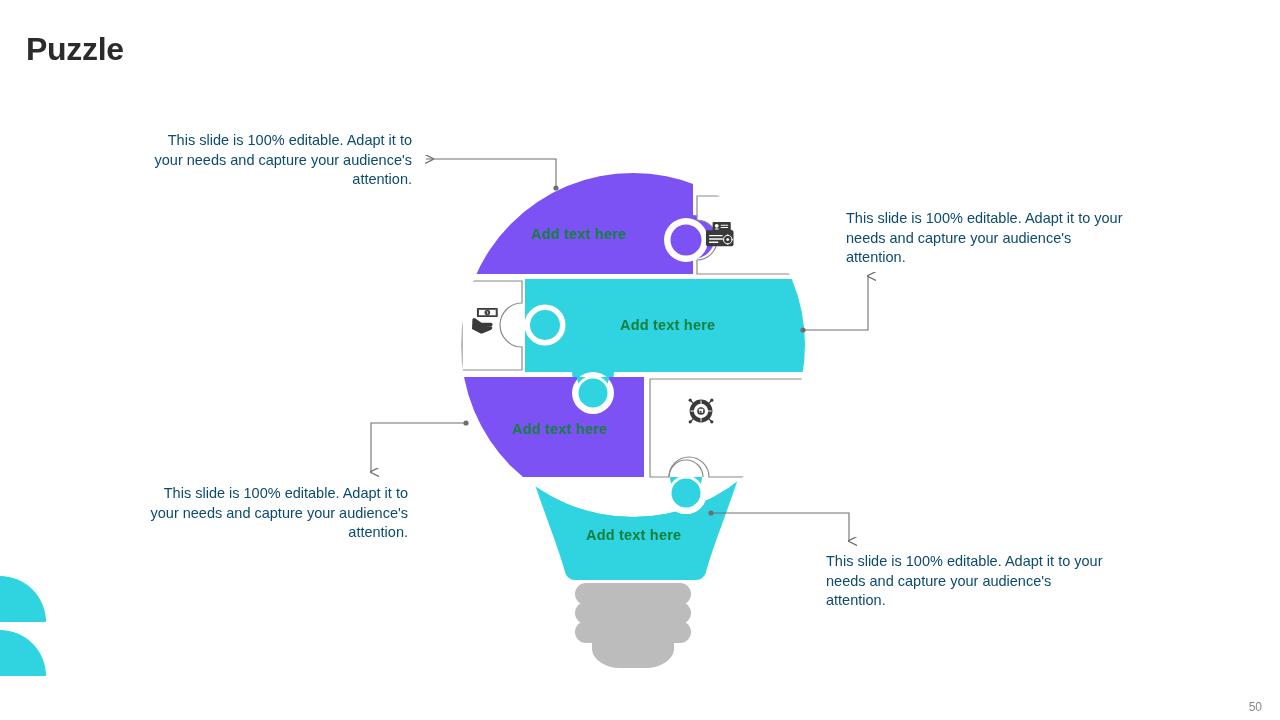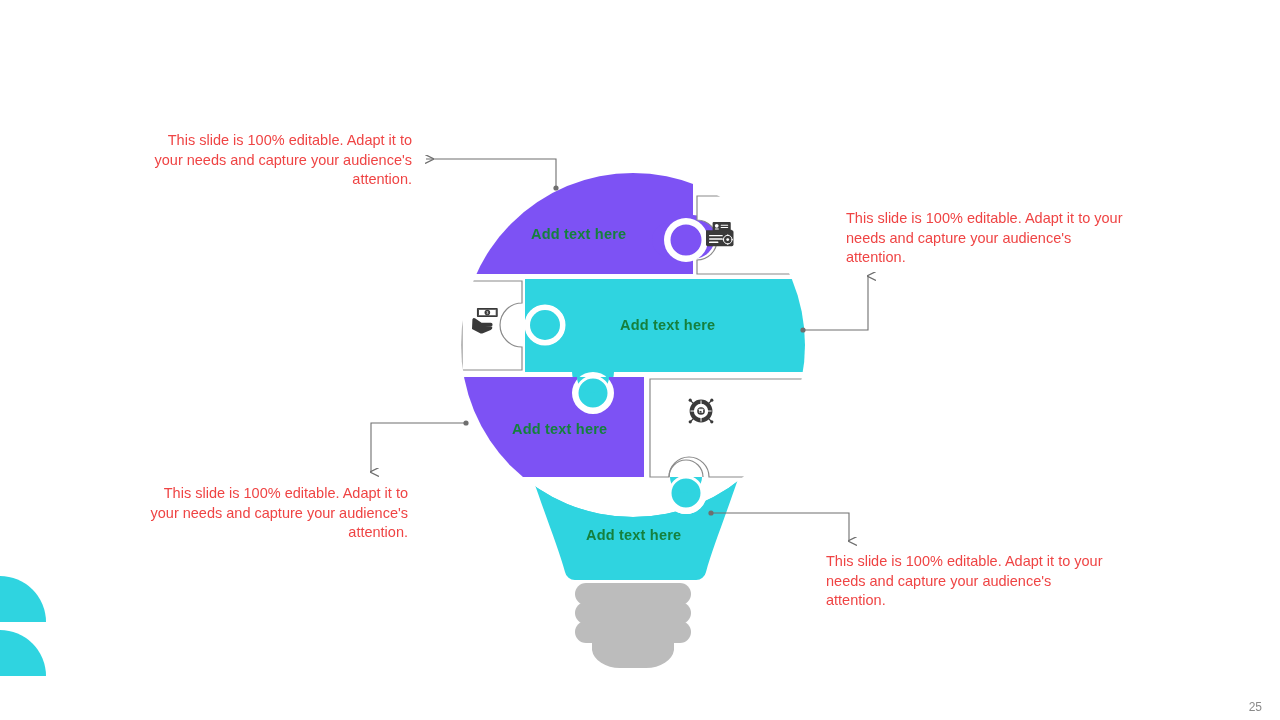--- a/index.html
+++ b/index.html
@@ -36,21 +36,21 @@
     right: 18px;
     bottom: 6px;
     font-size: 12px;
     color: #8a8a8a;
   }
   
   .callout {
     position: absolute;
     font-size: 14.5px;
     line-height: 19.5px;
-    color: #ef4444;
+    color: #0c4a6e;
   }
   .callout.right-align { text-align: right; }
   .callout.left-align  { text-align: left; }
 
   #callout-tl { left: 150px;  top: 131px;  width: 262px; }
   #callout-tr { left: 846px;  top: 209px;  width: 286px; }
   #callout-bl { left: 146px;  top: 484px;  width: 262px; }
   #callout-br { left: 826px;  top: 552px;  width: 286px; }
 
   
@@ -89,20 +89,21 @@
     background: #2fd4e0;
   }
   #deco-1 { top: 576px; border-top-right-radius: 46px; border-top-left-radius: 0; }
   #deco-2 { top: 630px; border-top-right-radius: 46px; }
 </style>
 </head>
 <body>
 
 <div class="slide">
 
+  <div class="page-title">Puzzle</div>
 
   <svg class="artwork" viewBox="0 0 1280 720">
     <defs>
 
       <clipPath id="bulbCircle">
         <circle cx="633" cy="345" r="172"></circle>
       </clipPath>
     </defs>
 
     <g>
@@ -287,15 +288,15 @@
 
   <div class="callout left-align" id="callout-tr">This slide is 100% editable. Adapt it to your needs and capture your audience's attention.</div>
 
   <div class="callout right-align" id="callout-bl">This slide is 100% editable. Adapt it to your needs and capture your audience's attention.</div>
 
   <div class="callout left-align" id="callout-br">This slide is 100% editable. Adapt it to your needs and capture your audience's attention.</div>
 
   <div class="deco" id="deco-1"></div>
   <div class="deco" id="deco-2"></div>
 
-  <div class="page-number">25</div>
+  <div class="page-number">50</div>
 
 </div>
 
 </body></html>

